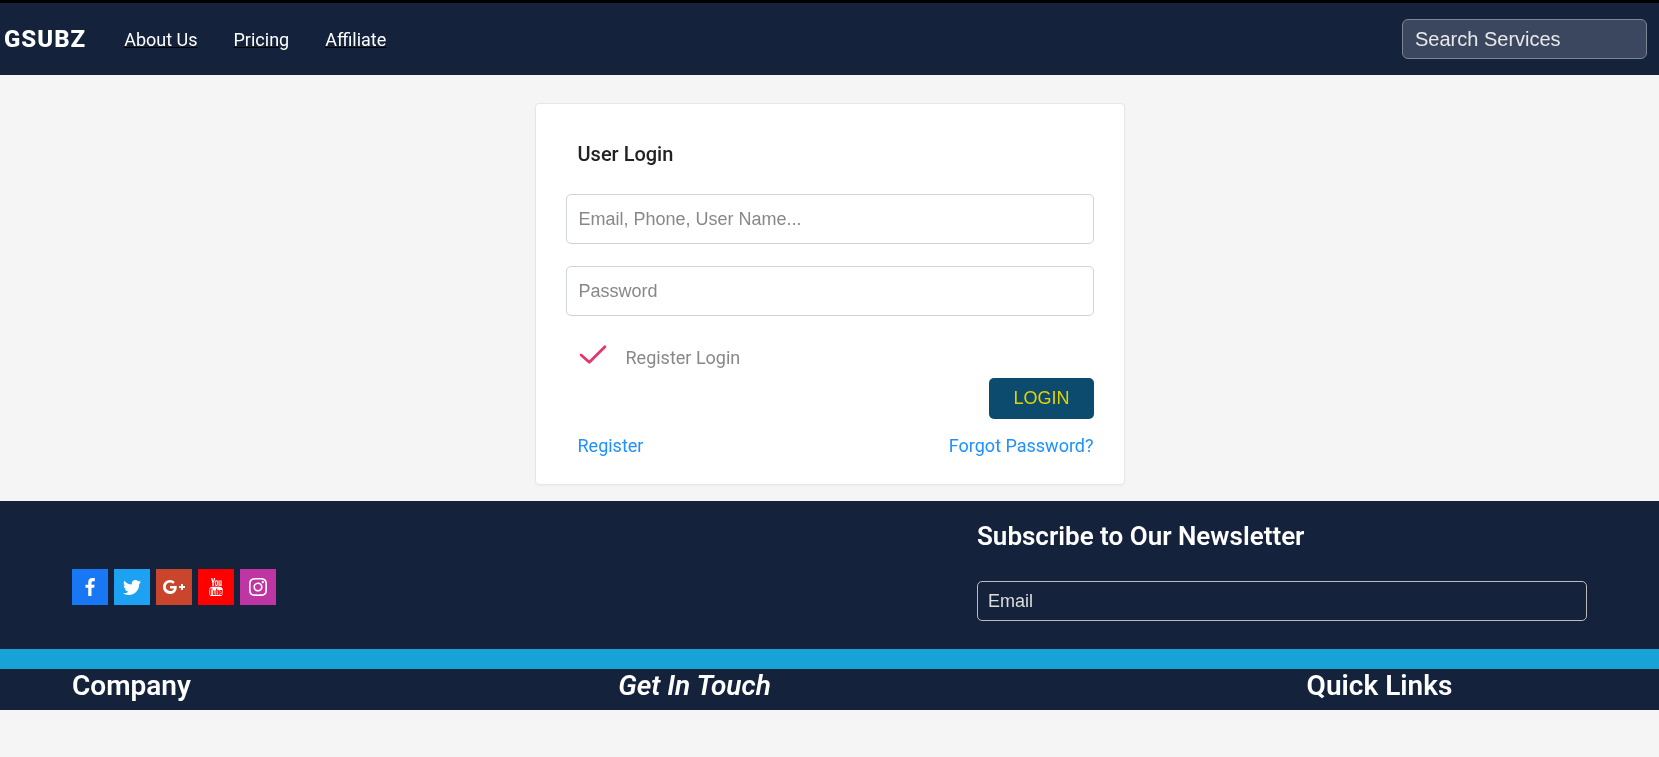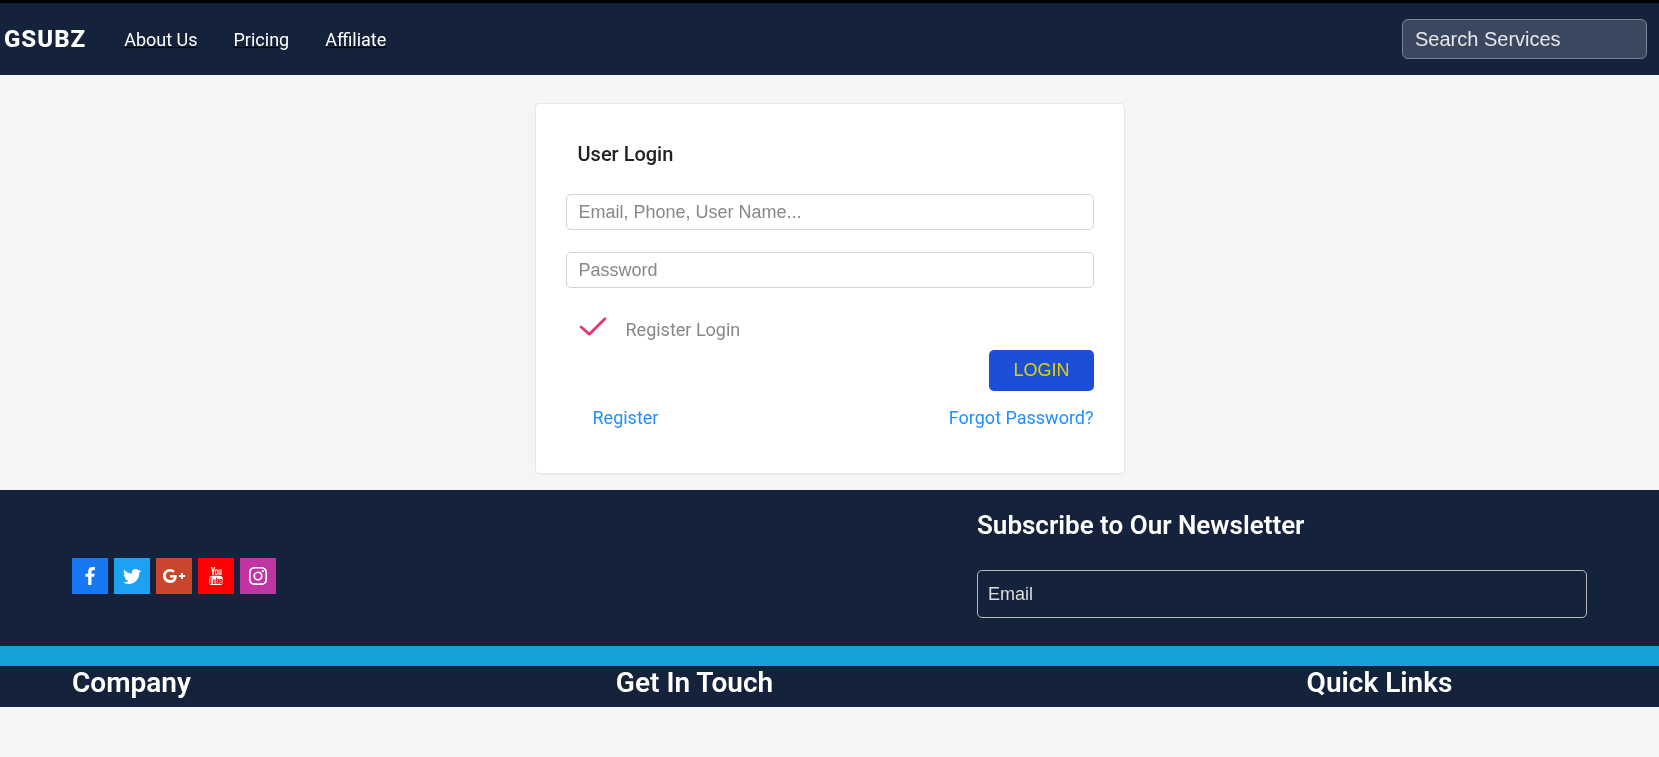--- a/index.html
+++ b/index.html
@@ -52,39 +52,40 @@
   }
   .search-input::placeholder { color: #e8e8ea; }
 
   
   .main {
     min-height: 415px;
     display: flex;
     justify-content: center;
     padding-top: 28px;
     padding-bottom: 16px;
+    align-items: flex-end;
   }
   .card {
     width: 590px;
     background: #fff;
     border: 1px solid #e6e6e6;
     border-radius: 4px;
     padding: 38px 30px 28px 30px;
     box-shadow: 0 1px 2px rgba(0,0,0,0.03);
   }
   .card-title {
     font-size: 20px;
     color: #222;
     font-weight: 500;
     margin-bottom: 28px;
     margin-left: 12px;
   }
   .field {
     width: 100%;
-    height: 36px;
+    height: 50px;
     border: 1px solid #ced4da;
     border-radius: 5px;
     padding: 0 12px;
     font-size: 18px;
     color: #555;
     margin-bottom: 22px;
   }
   .field::placeholder { color: #888; }
 
   .auto-login-row {
@@ -110,37 +111,37 @@
     justify-content: space-between;
     margin-top: 6px;
   }
   .left-links, .right-links {
     display: flex;
     flex-direction: column;
     gap: 6px;
   }
   .right-links { align-items: flex-end; }
   .login-btn {
-    background: #1d4ed8;
+    background: #0c4a6e;
     color: #e2d200;
     border: none;
     border-radius: 5px;
     padding: 10px 24px;
     font-size: 18px;
     font-weight: 500;
     cursor: pointer;
     margin-bottom: 10px;
   }
   .link {
     color: #1e90ff;
     font-size: 18px;
     text-decoration: none;
     cursor: pointer;
   }
-  .left-links .link { margin-left: 27px; }
+  .left-links .link { margin-left: 12px; }
 
   
   .footer-top {
     background: #14223b;
     min-height: 145px;
     display: flex;
     align-items: flex-start;
     padding: 20px 72px 28px 72px;
     color: #fff;
   }
@@ -172,21 +173,21 @@
   .newsletter-col {
     flex: 0 0 610px;
   }
   .newsletter-title {
     font-size: 26px;
     font-weight: 600;
     margin-bottom: 30px;
   }
   .newsletter-input {
     width: 100%;
-    height: 48px;
+    height: 40px;
     background: transparent;
     border: 1px solid #bbb;
     border-radius: 5px;
     color: #fff;
     font-size: 18px;
     padding: 0 10px;
   }
   .newsletter-input::placeholder { color: #ddd; }
 
   .divider-bar {
@@ -199,21 +200,21 @@
     display: flex;
     padding: 0 72px 8px 72px;
     color: #fff;
   }
   .footer-bottom .col { flex: 1; }
   .footer-bottom h2 {
     font-size: 28px;
     font-weight: 600;
   }
   .col-company { text-align: left; }
-  .col-touch { text-align: center; }
+  .col-touch { text-align: center; font-style: italic; }
   .col-quick { text-align: center; padding-left: 270px; }
 </style>
 </head>
 <body>
 
 <nav class="navbar">
   <div class="brand">GSUBZ</div>
   <div class="nav-links">
     <a href="#">About Us</a>
     <a href="#">Pricing</a>

